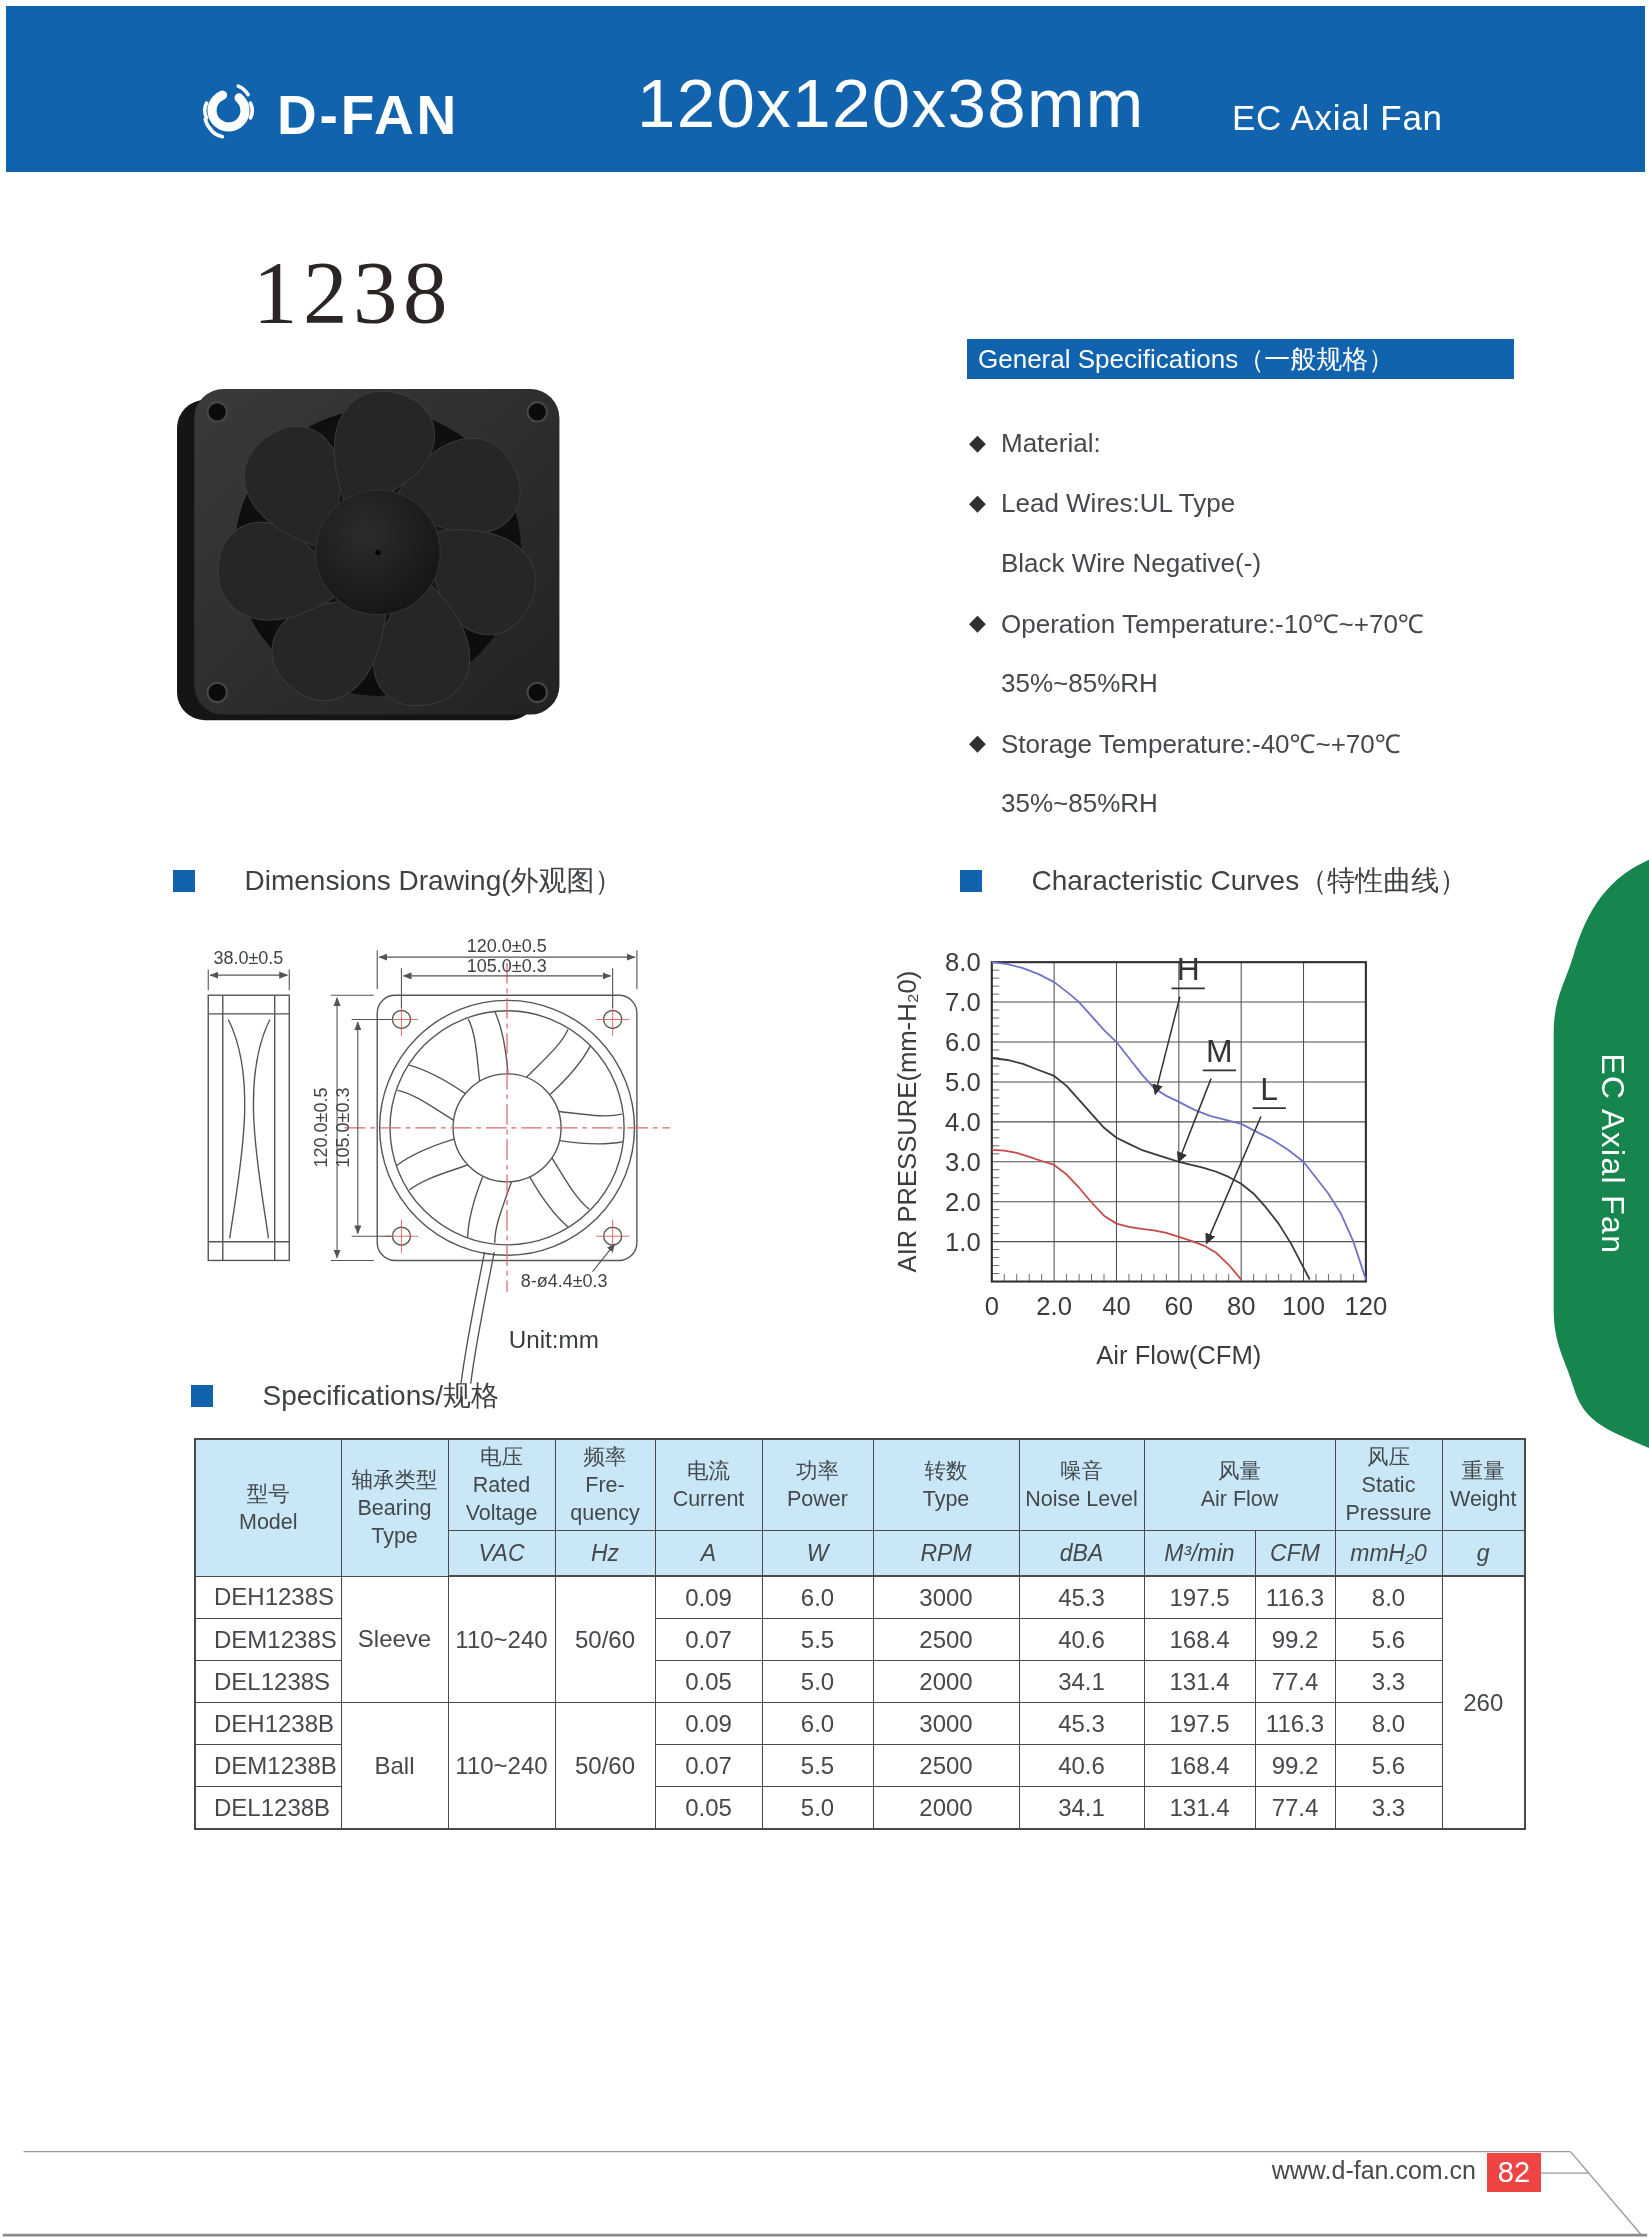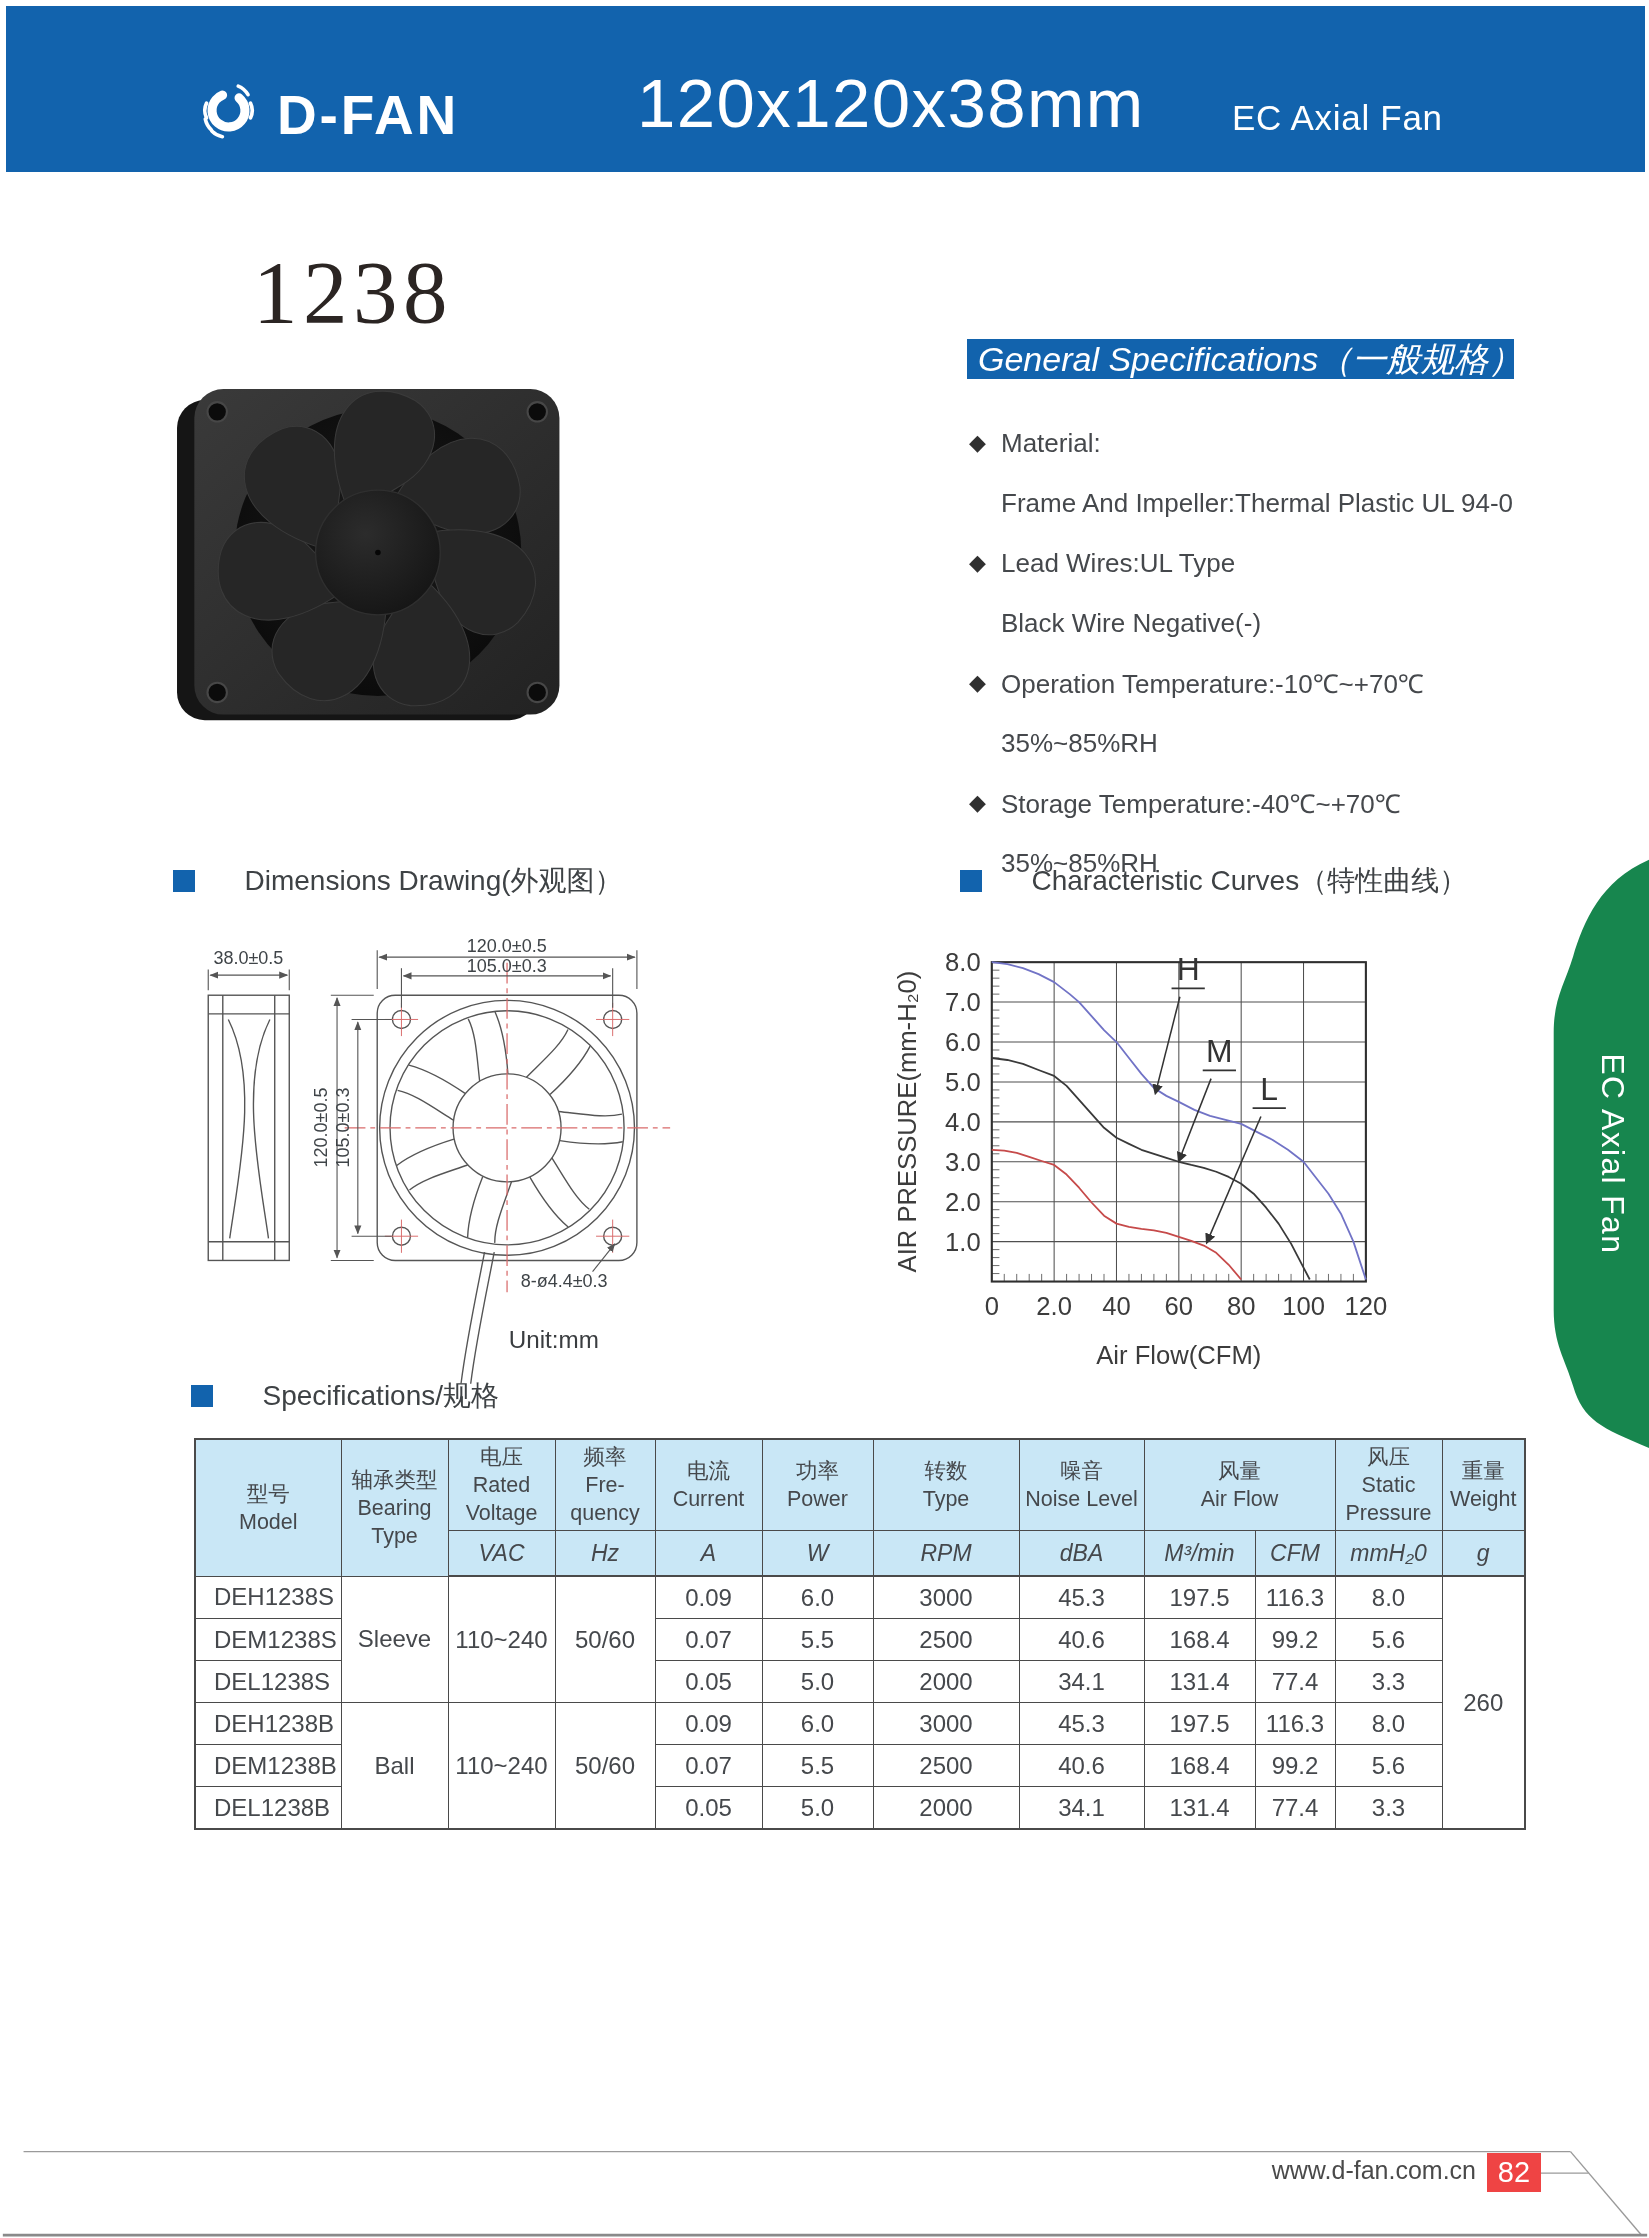--- a/index.html
+++ b/index.html
@@ -13,21 +13,21 @@
   .hsize{position:absolute;left:637px;top:64px;font-size:69px;font-weight:400;color:#fff;letter-spacing:1.4px;}
   .hsub{position:absolute;left:1232px;top:98px;font-size:35px;color:#fff;letter-spacing:0.7px;}
 
   
   .model-no{position:absolute;left:253px;top:241px;font-family:"Liberation Serif",serif;
             font-size:89px;color:#2b2523;letter-spacing:5.5px;}
   .fan-photo{position:absolute;left:177px;top:389px;width:388px;height:336px;}
 
   
   .gs-bar{position:absolute;left:967px;top:339px;width:547px;height:40px;background:var(--c-blue,#1263ad);
-          color:#fff;font-size:34px;line-height:40px;padding-left:11px;box-sizing:border-box;white-space:nowrap;font-style:italic;}
+          color:#fff;font-size:26px;line-height:40px;padding-left:11px;box-sizing:border-box;white-space:nowrap;}
   .gs-list{position:absolute;left:969px;top:413px;width:610px;list-style:none;margin:0;padding:0;}
   .gs-item{display:flex;align-items:center;height:60px;font-size:26px;color:#45484c;}
   .gs-item .mk{width:32px;font-size:22px;color:#303030;flex:0 0 32px;}
 
   
   .sec{position:absolute;display:flex;align-items:center;font-size:28px;color:#3e4245;white-space:nowrap;gap:36px;}
   .sec .sq{width:21.5px;height:21.5px;background:var(--c-blue,#1263ad);margin-right:14px;flex:0 0 21.5px;}
   #sec-dims{left:173px;top:862px;}
   #sec-curves{left:960px;top:862px;}
   #sec-specs{left:191px;top:1377px;}
@@ -121,24 +121,20 @@
       <circle cx="58" cy="438" r="14"></circle>
         <circle cx="520" cy="438" r="14"></circle>
     </g>
   </svg>
 
   <div class="gs-bar">General Specifications（一般规格）</div>
   <ul class="gs-list">
     <li class="gs-item">
         <span class="mk">◆</span>
         <span>Material:</span>
-      </li>
-    <li class="gs-item">
-        <span class="mk"></span>
-        <span>Frame And Impeller:Thermal Plastic UL 94-0</span>
       </li>
     <li class="gs-item">
         <span class="mk">◆</span>
         <span>Lead Wires:UL Type</span>
       </li>
     <li class="gs-item">
         <span class="mk"></span>
         <span>Black Wire Negative(-)</span>
       </li>
     <li class="gs-item">

